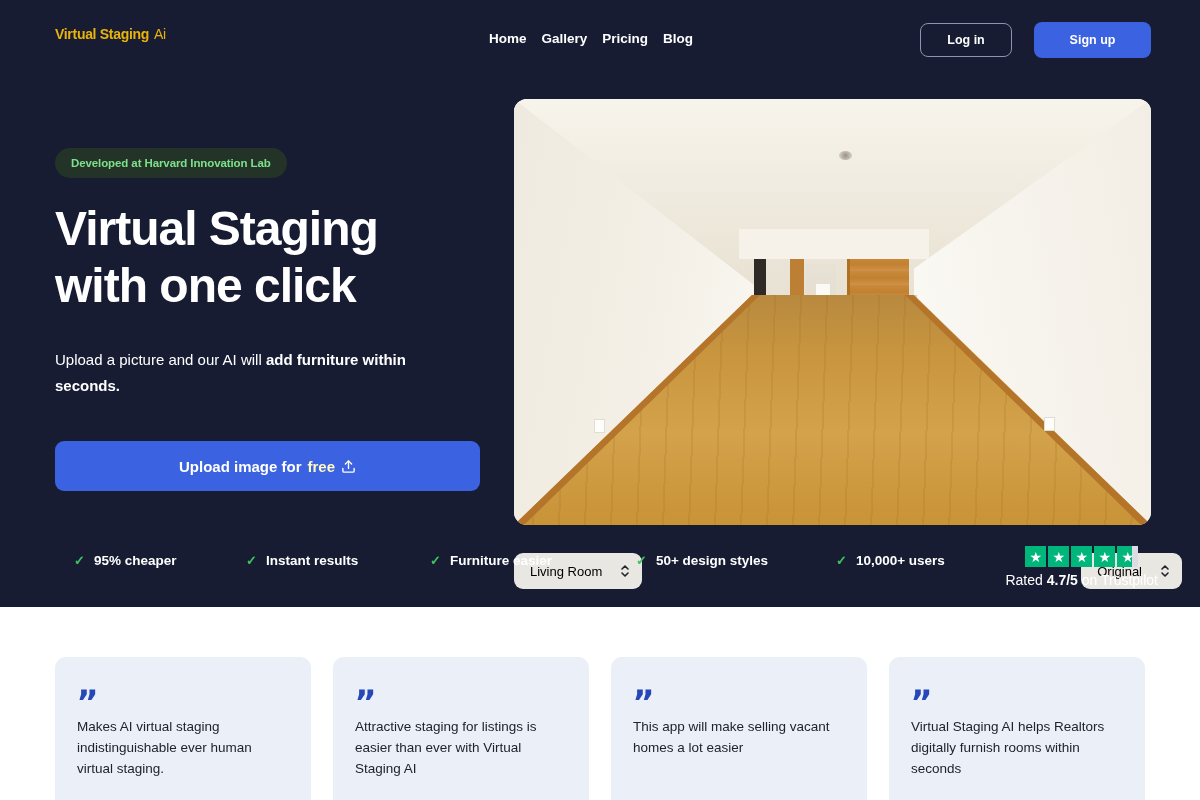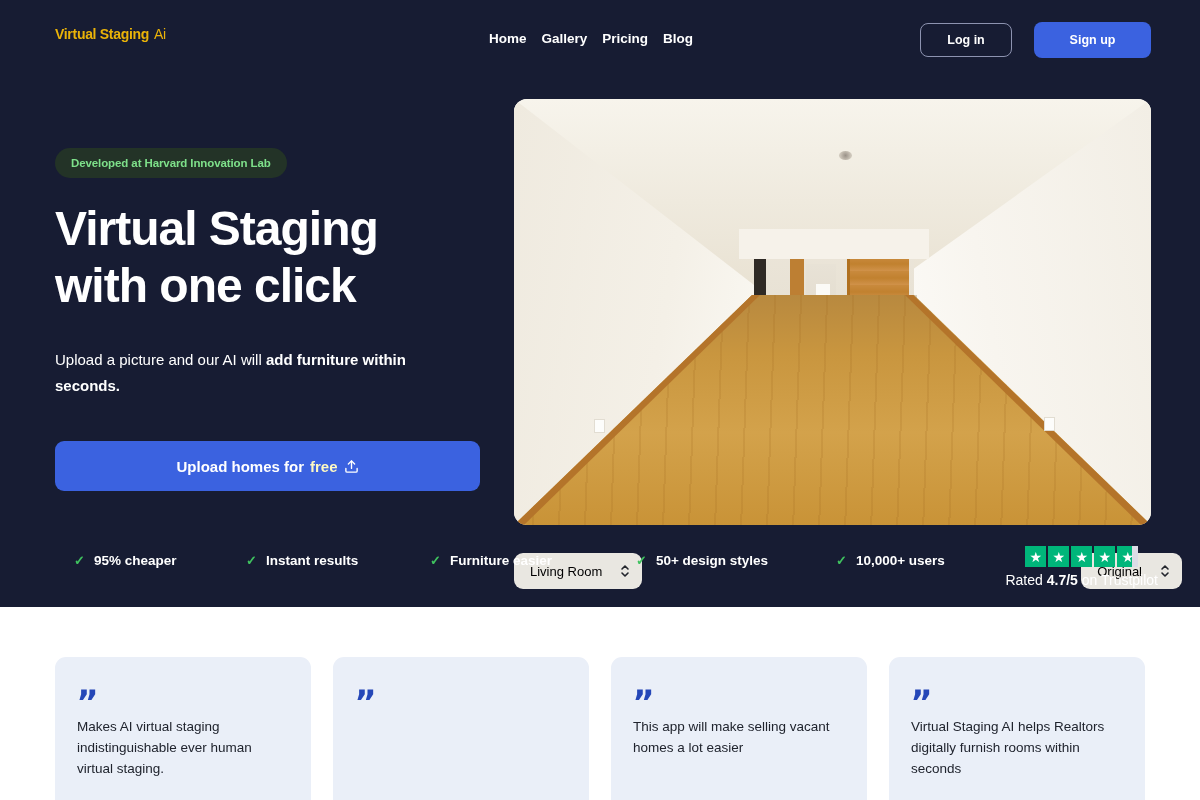--- a/index.html
+++ b/index.html
@@ -299,21 +299,21 @@
     <h1 class="headline">
       <span>Virtual Staging</span><br>
       <span>with one click</span>
     </h1>
 
     <p class="subhead">
       <span>Upload a picture and our AI will </span><b>add furniture within seconds.</b>
     </p>
 
     <button class="cta">
-      <span>Upload homes for </span>
+      <span>Upload image for </span>
         <span class="free">free</span>
       <svg width="15" height="15" viewBox="0 0 24 24" fill="none" stroke="#ffffff" stroke-width="2.2" stroke-linecap="round" stroke-linejoin="round">
         <path d="M21 15v4a2 2 0 0 1-2 2H5a2 2 0 0 1-2-2v-4"></path>
         <polyline points="17 8 12 3 7 8"></polyline>
         <line x1="12" y1="3" x2="12" y2="15"></line>
       </svg>
     </button>
 
   </div>
 
@@ -409,20 +409,21 @@
 <section class="testimonials">
 
   <div class="card">
     <div class="quote-mark">„</div>
     <div class="card-text">Makes AI virtual staging indistinguishable ever human virtual staging.</div>
 
   </div>
 
   <div class="card">
     <div class="quote-mark">„</div>
+    <div class="card-text">Attractive staging for listings is easier than ever with Virtual Staging AI</div>
 
   </div>
 
   <div class="card">
     <div class="quote-mark">„</div>
     <div class="card-text">This app will make selling vacant homes a lot easier</div>
 
   </div>
 
   <div class="card">

